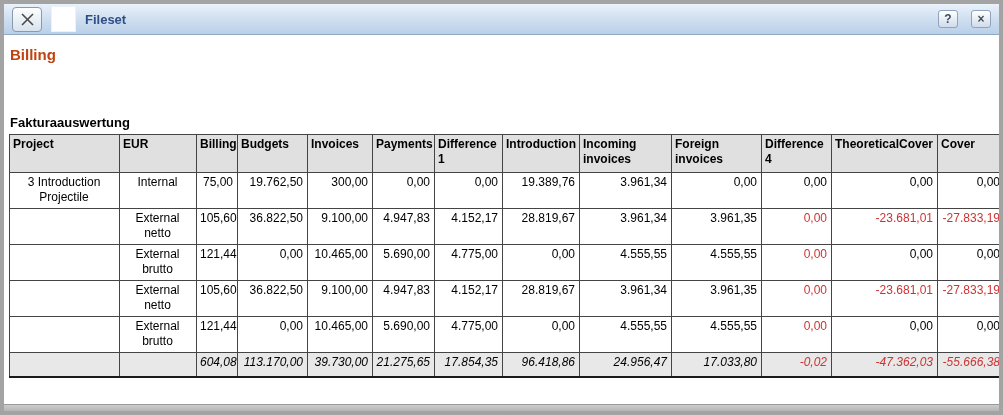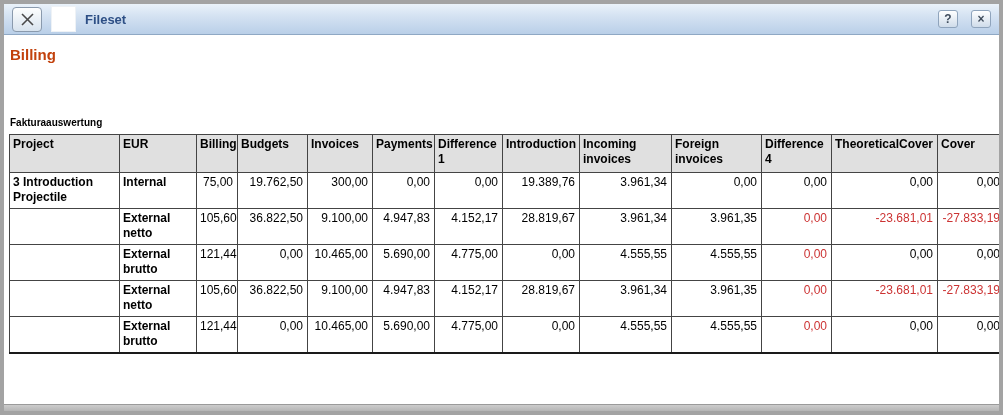--- a/index.html
+++ b/index.html
@@ -35,39 +35,39 @@
     border:1px solid #8fa4bc; border-radius:3px;
     background:linear-gradient(180deg,#ffffff,#cfdcea);
     font-family:"Liberation Sans", sans-serif;
     font-size:12px; font-weight:bold; color:#3f4c5c;
     line-height:16px; text-align:center; cursor:pointer;
   }
 
   
   .content { flex:1 1 auto; background:#fff; overflow:hidden; }
   .h1 { font-size:15px; font-weight:bold; color:#c2410c; margin:11px 0 0 6px; line-height:18px; }
-  .h2 { font-size:10px; font-weight:bold; color:#000; margin:50px 0 2px 6px; line-height:18px; }
+  .h2 { font-size:13px; font-weight:bold; color:#000; margin:50px 0 2px 6px; line-height:18px; }
 
   
   table.billing {
     border-collapse:collapse; table-layout:fixed;
     margin-left:5px; width:995px;
     font-size:12px; color:#000;
     border:1px solid #444; border-bottom:2px solid #1a1a1a;
   }
   table.billing th, table.billing td {
     border:1px solid #444; padding:2px 4px 3px 3px;
     vertical-align:top; line-height:15px; overflow:hidden;
     font-family:"Liberation Sans", sans-serif;
   }
   table.billing thead th {
     background:var(--header-bg); font-weight:bold; text-align:left; height:32px;
   }
   td.num { text-align:right; }
-  td.txt { text-align:left;font-weight:bold; }
+  td.txt { text-align:center; }
   tr.total td { background:var(--total-bg); font-style:italic; height:18px; }
   td.red { color:var(--neg); }
   tr.body-row td { background:#fff; }
 
   
   .bottombar {
     flex:0 0 6px; background:linear-gradient(180deg,#cccccc,#b5b5b5);
     border-top:1px solid #9a9a9a;
   }
 </style>
@@ -196,18 +196,33 @@
             <td class="num">10.465,00</td>
             <td class="num">5.690,00</td>
             <td class="num">4.775,00</td>
             <td class="num">0,00</td>
             <td class="num">4.555,55</td>
             <td class="num">4.555,55</td>
             <td class="num red">0,00</td>
             <td class="num">0,00</td>
             <td class="num">0,00</td>
           </tr>
+          <tr class="total">
+            <td class="txt"></td>
+            <td class="txt"></td>
+            <td class="num">604,08</td>
+            <td class="num">113.170,00</td>
+            <td class="num">39.730,00</td>
+            <td class="num">21.275,65</td>
+            <td class="num">17.854,35</td>
+            <td class="num">96.418,86</td>
+            <td class="num">24.956,47</td>
+            <td class="num">17.033,80</td>
+            <td class="num red">-0,02</td>
+            <td class="num red">-47.362,03</td>
+            <td class="num red">-55.666,38</td>
+          </tr>
         </tbody>
     </table>
   </div>
 
   <div class="bottombar"></div>
 </div>
 
 </body></html>

